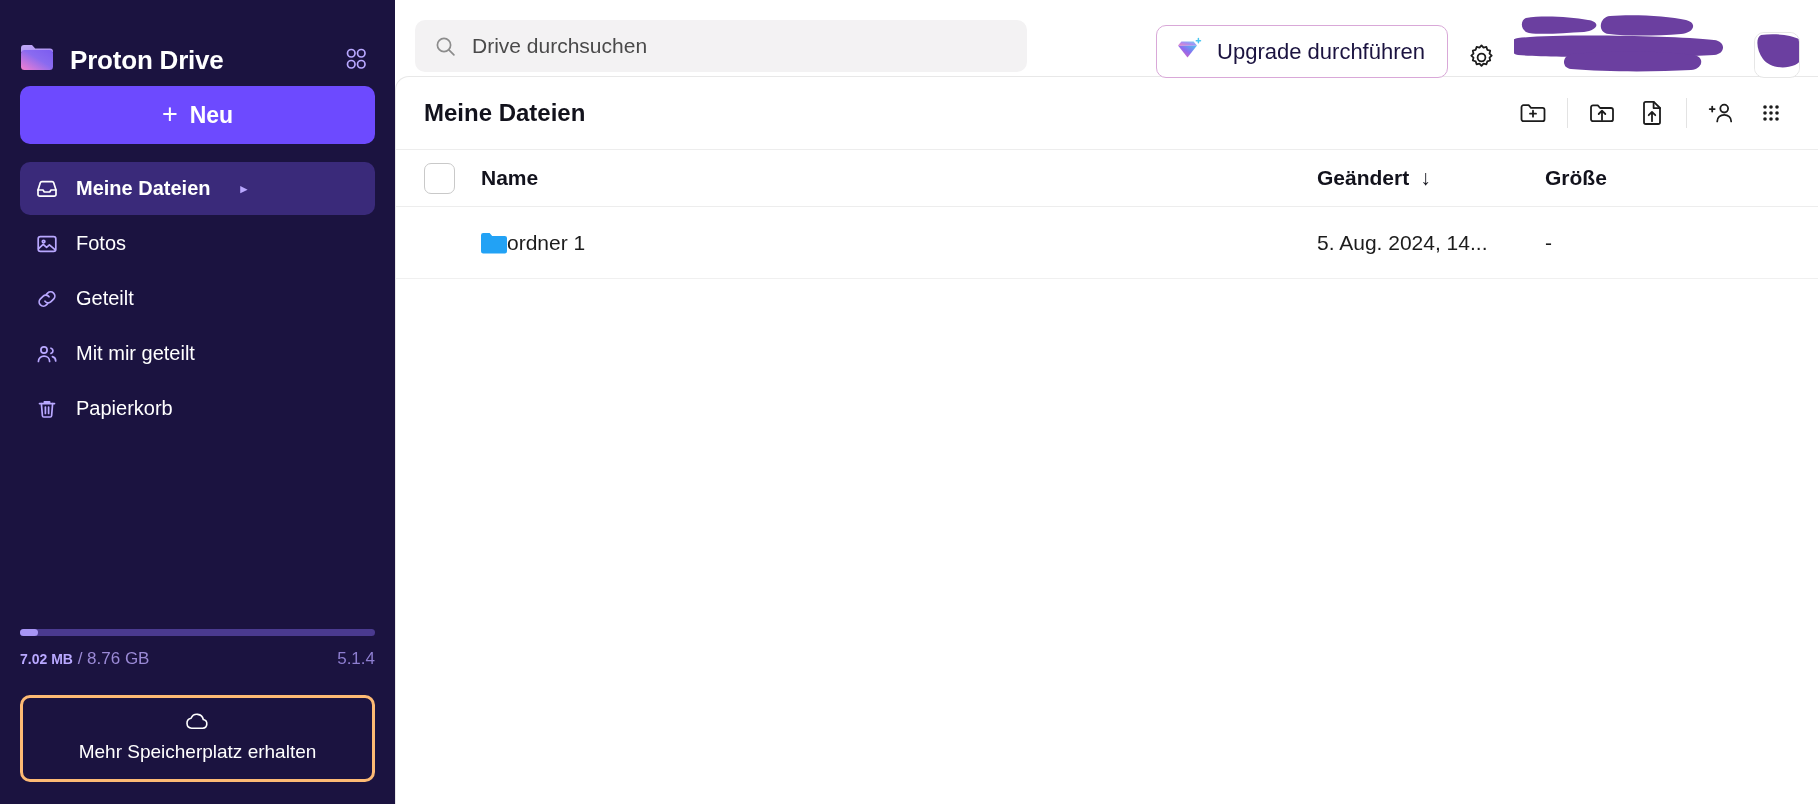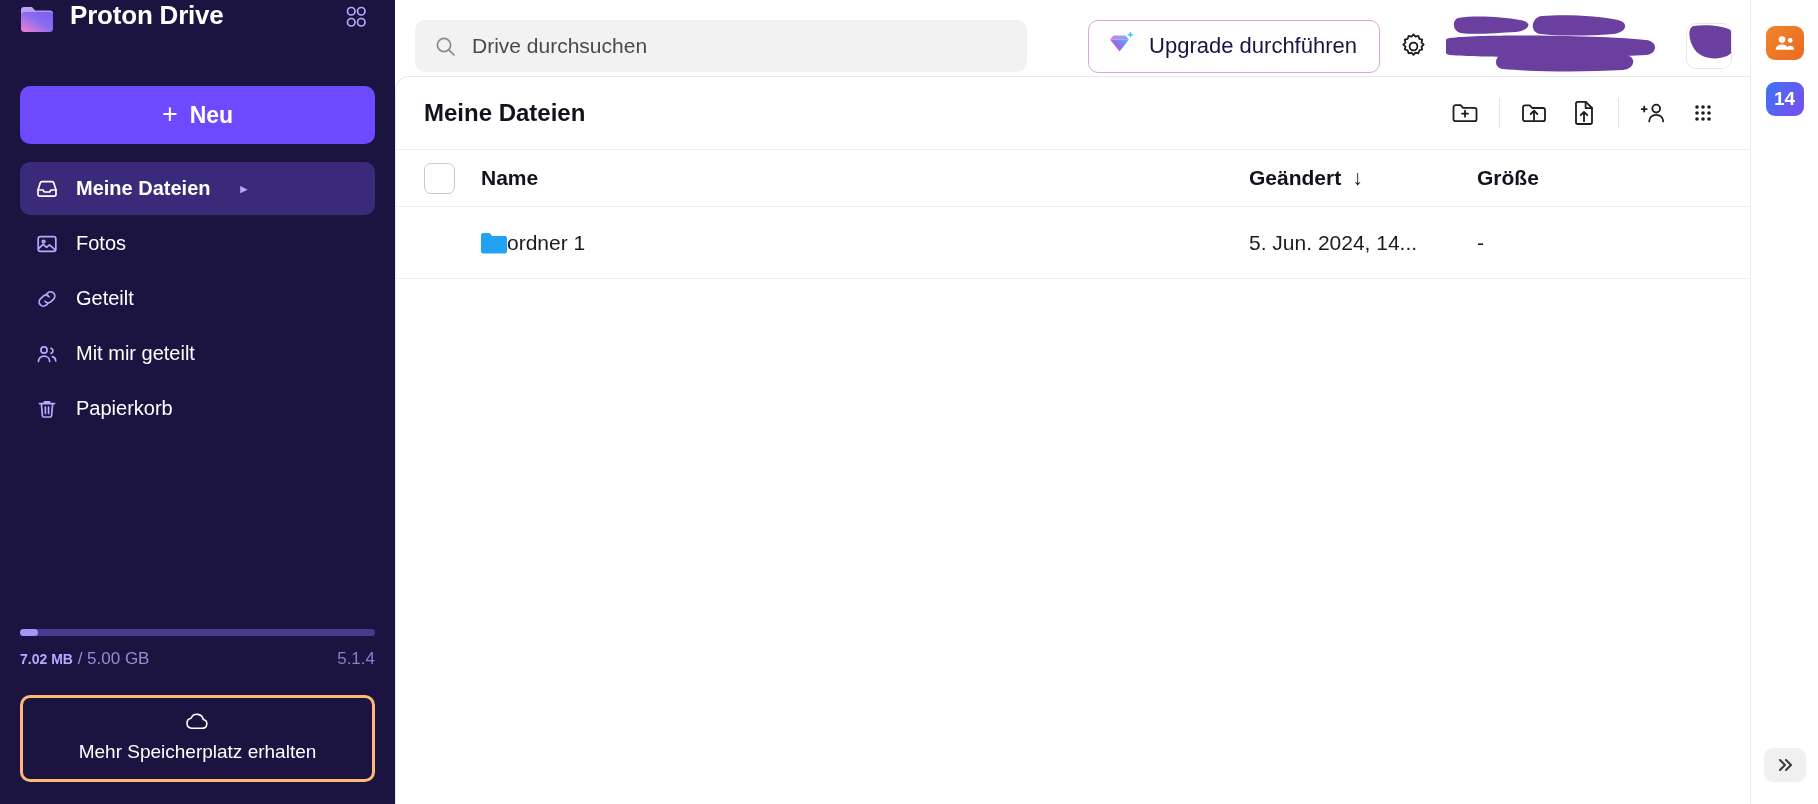--- a/index.html
+++ b/index.html
@@ -14,21 +14,21 @@
   
   .sidebar {
     width: 395px; height: 804px;
     background: #1b1340;
     display: flex; flex-direction: column;
     flex: 0 0 395px;
     position: relative;
   }
   .brand-row {
     height: 76px;
-    display: flex; align-items: flex-start;
+    display: flex; align-items: flex-end;
     padding: 0 22px 0 18px;
     gap: 14px;
   }
   .logo-mark { width: 38px; height: 38px; flex: 0 0 38px; }
   .brand-name {
     color: #ffffff; font-size: 26px; font-weight: 700;
     letter-spacing: -0.2px; flex: 1;
   }
   .apps-grid-btn {
     width: 34px; height: 34px; flex: 0 0 34px;
@@ -125,21 +125,21 @@
   .search-wrap svg { flex: 0 0 auto; display:block; }
   .search-input {
     border: none; background: transparent; outline: none;
     font-size: 21px; color: #3b3b3b; width: 100%;
     font-family: "Liberation Sans", sans-serif;
   }
   .search-input::placeholder { color: #4a4a4a; opacity: 1; }
 
   .topbar-right {
     margin-left: auto;
-    display: flex; align-items: center; gap: 12px;
+    display: flex; align-items: flex-end; gap: 12px;
   }
   .upgrade-btn {
     height: 53px;
     border-radius: 10px;
     border: 1.5px solid #d9a8d8;
     background: #fff;
     display: flex; align-items: center; gap: 14px;
     padding: 0 22px 0 18px;
     font-size: 22px; color: #1b1340;
     cursor: pointer;
@@ -343,21 +343,21 @@
       </div>
 
     </nav>
 
     <div class="sidebar-bottom">
       <div class="storage-bar">
         <div class="storage-fill"></div>
       </div>
       <div class="storage-row">
         <div>
-          <span class="storage-used">7.02 MB</span><span class="storage-total"> / 5.00 GB</span>
+          <span class="storage-used">7.02 MB</span><span class="storage-total"> / 8.76 GB</span>
         </div>
         <span class="version">5.1.4</span>
       </div>
       <button class="more-storage">
         <span class="cloud">
           <svg width="30" height="20" viewBox="0 0 30 20" fill="none" stroke="#ffffff" stroke-width="1.6" stroke-linecap="round" stroke-linejoin="round">
             <path d="M8.6 16.2a5 5 0 01-.5-9.9 6.4 6.4 0 0112.2 1.2 4.4 4.4 0 01-.6 8.7z"></path>
           </svg>
         </span>
         <span class="ms-label">Mehr Speicherplatz erhalten</span>
@@ -488,40 +488,22 @@
         <div class="row">
           <span class="cb"></span>
           <span class="col-name">
             <span class="folder-ico">
               <svg width="26" height="22" viewBox="0 0 26 22">
                 <path d="M0 3.2A2.2 2.2 0 012.2 1h6.4l2.6 2.9H23.8A2.2 2.2 0 0126 6.1v13.1a2.2 2.2 0 01-2.2 2.2H2.2A2.2 2.2 0 010 19.2z" fill="#22a2f5"></path>
               </svg>
             </span>
             <span>ordner 1</span>
           </span>
-          <span class="col-mod">5. Jun. 2024, 14...</span>
+          <span class="col-mod">5. Aug. 2024, 14...</span>
           <span class="col-size">-</span>
         </div>
       </div>
 
     </section>
   </div>
 
-  <aside class="rail">
-    <span class="rail-app contacts">
-      <svg width="22" height="18" viewBox="0 0 22 18" fill="#ffffff">
-        <circle cx="8" cy="5.6" r="3.3"></circle>
-        <path d="M1.6 15.8c0-3.3 2.8-5.3 6.4-5.3s6.4 2 6.4 5.3z"></path>
-        <circle cx="16.2" cy="6.4" r="2.4"></circle>
-        <path d="M12.6 15.8c0-2.4 1.8-4 3.8-4s3.8 1.6 3.8 4z"></path>
-      </svg>
-    </span>
-    <span class="rail-app calendar">
-      <span>14</span>
-    </span>
-    <span class="rail-expand">
-      <svg width="22" height="18" viewBox="0 0 22 18" fill="none" stroke="#3a3a3a" stroke-width="2" stroke-linecap="round" stroke-linejoin="round">
-        <path d="M6 4l5 5-5 5M12 4l5 5-5 5"></path>
-      </svg>
-    </span>
-  </aside>
 
 </div>
 
 </body></html>

